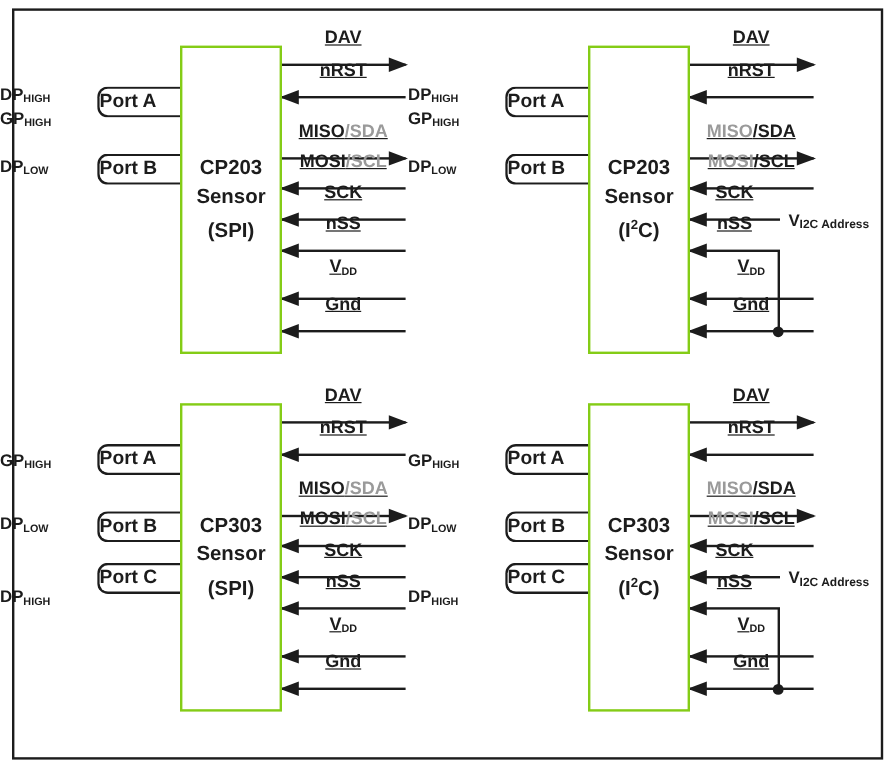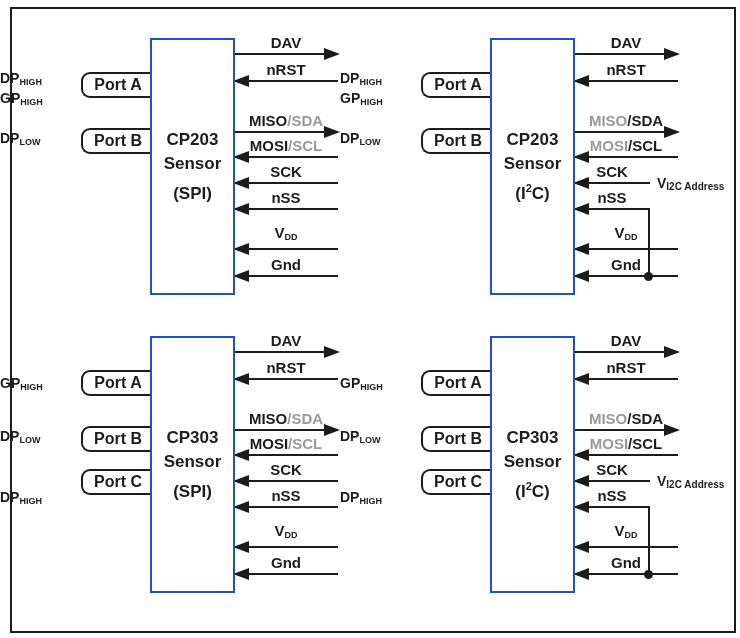--- a/index.html
+++ b/index.html
@@ -2,44 +2,44 @@
 <html><head>
 <meta charset="utf-8">
 <style>
   html,body{margin:0;padding:0;background:#fff;}
   body{width:740px;height:638px;font-family:"Liberation Sans",sans-serif;color:#1c1c1c;}
   .stage{position:relative;width:740px;height:638px;background:#fff;overflow:hidden;}
   .frame{position:absolute;left:10px;top:7px;width:726px;height:626px;border:2px solid #1c1c1c;box-sizing:border-box;}
   .quad{position:absolute;width:370px;height:298px;}
   .q1{left:0;top:0}.q2{left:340px;top:0}.q3{left:0;top:298px}.q4{left:340px;top:298px}
 
-  .sensorbox{position:absolute;left:150px;top:38px;width:85px;height:257px;border:2px solid #1d4ed8;
+  .sensorbox{position:absolute;left:150px;top:38px;width:85px;height:257px;border:2px solid #84cc16;
     background:#fff;box-sizing:border-box;display:flex;align-items:center;justify-content:center;z-index:2;}
   .title{text-align:center;font-weight:700;font-size:17px;line-height:24px;}
   .title sup{font-size:11px;}
 
   .port{position:absolute;left:81px;width:72px;height:26px;border:2px solid #1c1c1c;border-right:none;
     border-radius:9px 0 0 9px;box-sizing:border-box;background:#fff;z-index:1;
-    display:flex;align-items:center;justify-content:center;}
+    display:flex;align-items:center;}
   .p-a{top:72px}.p-b{top:128px}.p-c{top:171px}
   .pname{font-weight:700;font-size:16px;}
 
   .pins{position:absolute;left:0;width:78px;text-align:left;font-weight:700;font-size:14px;line-height:16px;white-space:nowrap;}
   .pins sub{font-size:9px;vertical-align:-2px;}
   .pl-a2{top:70px}.pl-a1{top:77px}.pl-b{top:130px}.pl-c{top:191px}
 
   .sig{position:absolute;left:234px;width:104px;height:0;}
   .sig.short{width:76px;}
   .y-dav{top:54px}.y-nrst{top:81px}.y-miso{top:132px}.y-mosi{top:157px}
   .y-sck{top:183px}.y-nss{top:209px}.y-vdd{top:249px}.y-gnd{top:276px}
   .wire{position:absolute;left:0;right:0;top:-1px;height:2px;background:#1c1c1c;}
   .ah{position:absolute;width:0;height:0;border-top:6px solid transparent;border-bottom:6px solid transparent;top:-6px;}
   .ah.l{left:-1px;border-right:16px solid #1c1c1c;}
   .ah.r{right:-2px;border-left:16px solid #1c1c1c;}
-  .slbl{position:absolute;left:0;right:0;bottom:4px;text-align:center;font-weight:700;font-size:15px;line-height:15px;white-space:nowrap;}
+  .slbl{position:absolute;left:0;right:0;bottom:15px;text-align:center;font-weight:700;font-size:15px;line-height:15px;white-space:nowrap;text-decoration:underline;}
   .slbl sub{font-size:9px;vertical-align:-2px;text-align:center;}
   .muted{color:#9a9a9a;}
 
   .tie{position:absolute;left:308px;top:209px;width:2px;height:68px;background:#1c1c1c;}
   .dot{position:absolute;left:304px;top:272px;width:9px;height:9px;border-radius:50%;background:#1c1c1c;}
   .vi2c{position:absolute;left:317px;top:176px;font-weight:700;font-size:14px;line-height:15px;white-space:nowrap;}
   .vi2c sub{font-size:10px;vertical-align:-2px;}
 </style>
 </head>
 <body>

